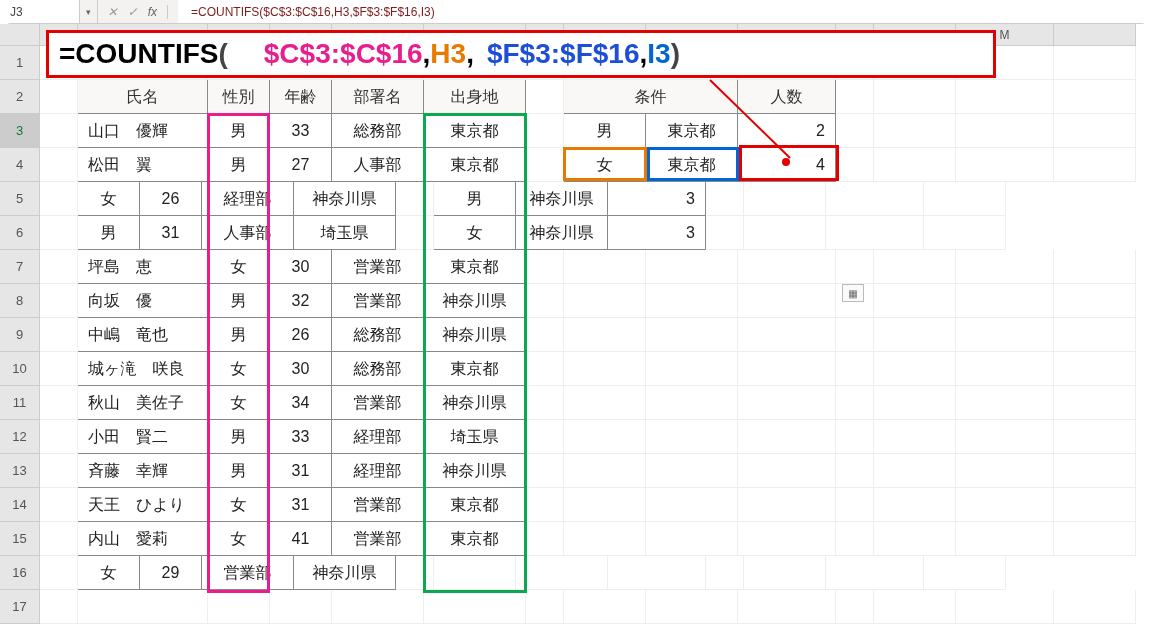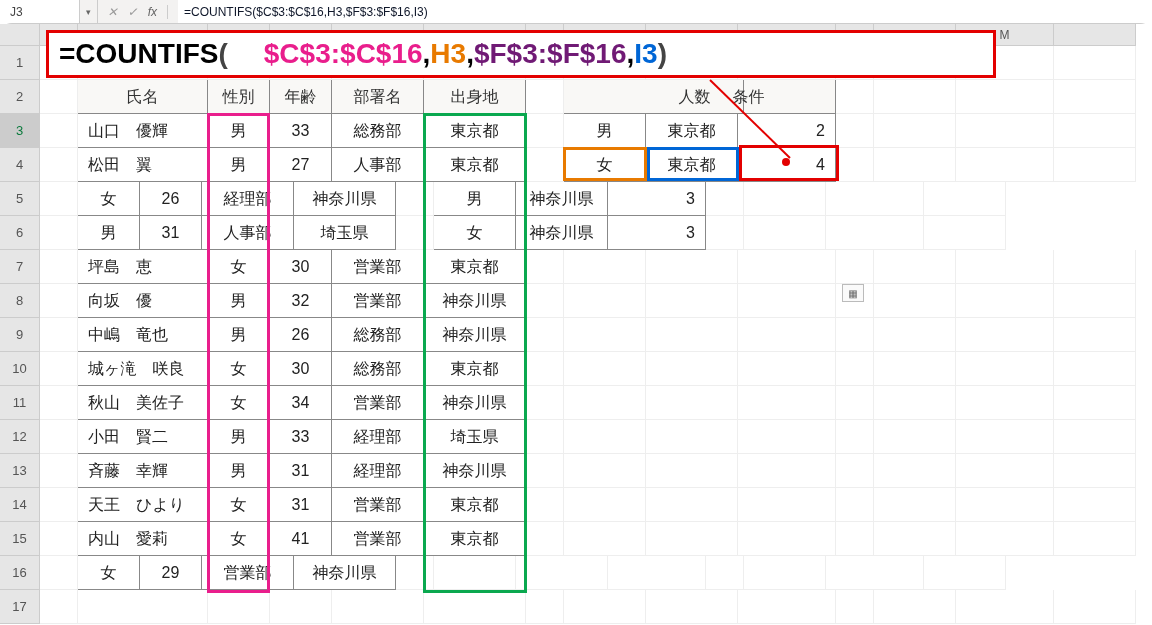--- a/index.html
+++ b/index.html
@@ -46,23 +46,23 @@
     gap: 10px;
     padding: 0 10px;
     color: #999;
     font-size: 12px;
     font-style: italic;
   }
   .fx-icons span { cursor: pointer; }
   .fx-label { font-style: italic; color: #666; border-right: 1px solid #ccc; padding-right: 10px; height: 100%; display:flex; align-items:center;}
   .formula-bar-input {
     flex: 1;
-    padding: 0 6px;
+    padding: 0 13px;
     font-size: 12px;
-    color: #0f172a;
+    color: #7f1d1d;
     height: 100%;
     display: flex;
     align-items: center;
     background: #fff;
   }
   .col-headers {
     display: flex;
     height: 22px;
   }
   .corner {
@@ -135,21 +135,21 @@
     align-items: center;
     padding: 0 10px;
     font-size: 28px;
     font-family: Arial, "Meiryo", sans-serif;
     font-weight: bold;
     z-index: 20;
   }
   .bf-black { color: #000; }
   .bf-pink { color: #e91e8c; margin-left: 36px; }
   .bf-orange { color: #e87a00; }
-  .bf-green { color: #701a75; }
+  .bf-green { color: #1d4ed8; margin-left: 13px; }
   .bf-blue { color: #0066d6; }
   .bf-paren { color: #444; font-weight: bold; }
 
   .hl-pink {
     position: absolute;
     border: 3px solid #e91e8c;
     z-index: 10;
     pointer-events: none;
   }
   .hl-green {
@@ -259,22 +259,22 @@
   <div class="row">
     <div class="rowhead">2</div>
     <div class="cell wA"></div>
     <div class="cell wB tblcell tblhead">氏名</div>
     <div class="cell wC tblcell tblhead">性別</div>
     <div class="cell wD tblcell tblhead">年齢</div>
     <div class="cell wE tblcell tblhead">部署名</div>
     <div class="cell wF tblcell tblhead">出身地</div>
     <div class="cell wG"></div>
     <div class="cell wH tblcell tblhead" style="border-right:none"></div>
+    <div class="cell wI tblcell tblhead"><span style="margin-left:-82px">条件</span></div>
     <div class="cell wJ tblcell tblhead">人数</div>
-    <div class="cell wI tblcell tblhead"><span style="margin-left:-82px">条件</span></div>
     <div class="cell wK"></div>
     <div class="cell wL"></div>
     <div class="cell wM"></div>
     <div class="cell wN"></div>
   </div>
 
   <div class="row">
     <div class="rowhead selected">3</div>
     <div class="cell wA"></div>
     <div class="cell wB tblcell namecell">山口　優輝</div>

